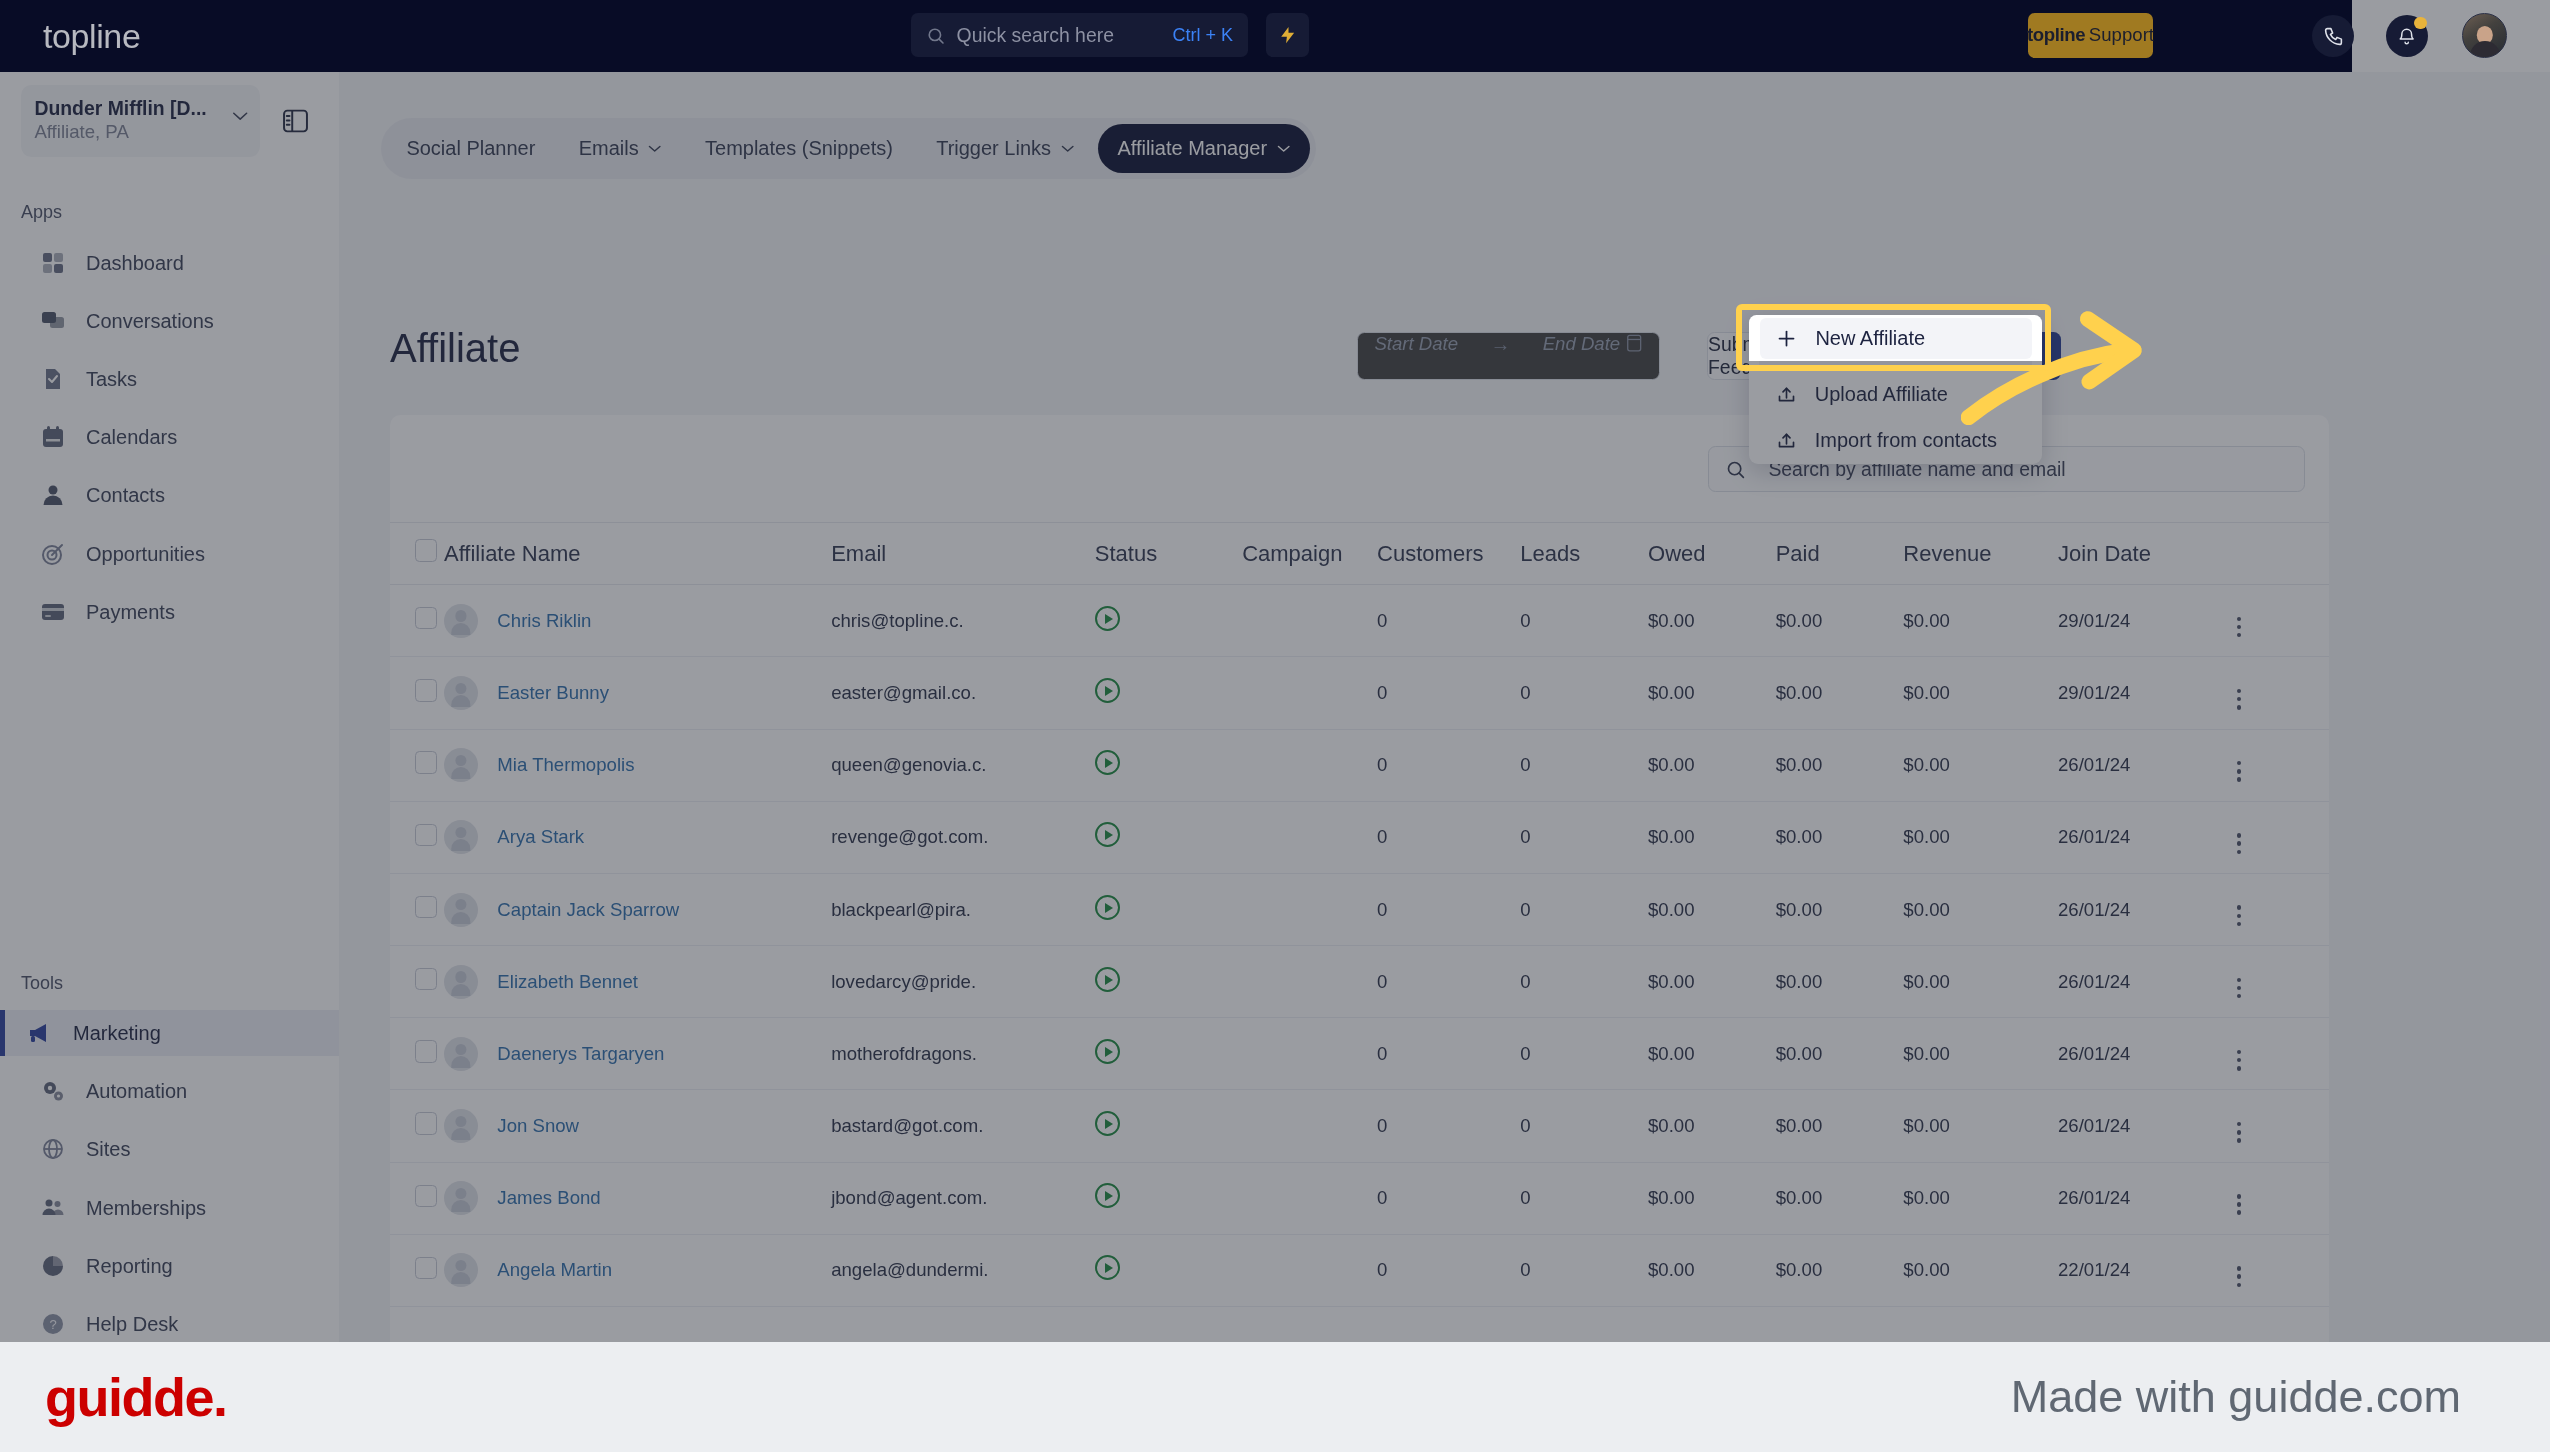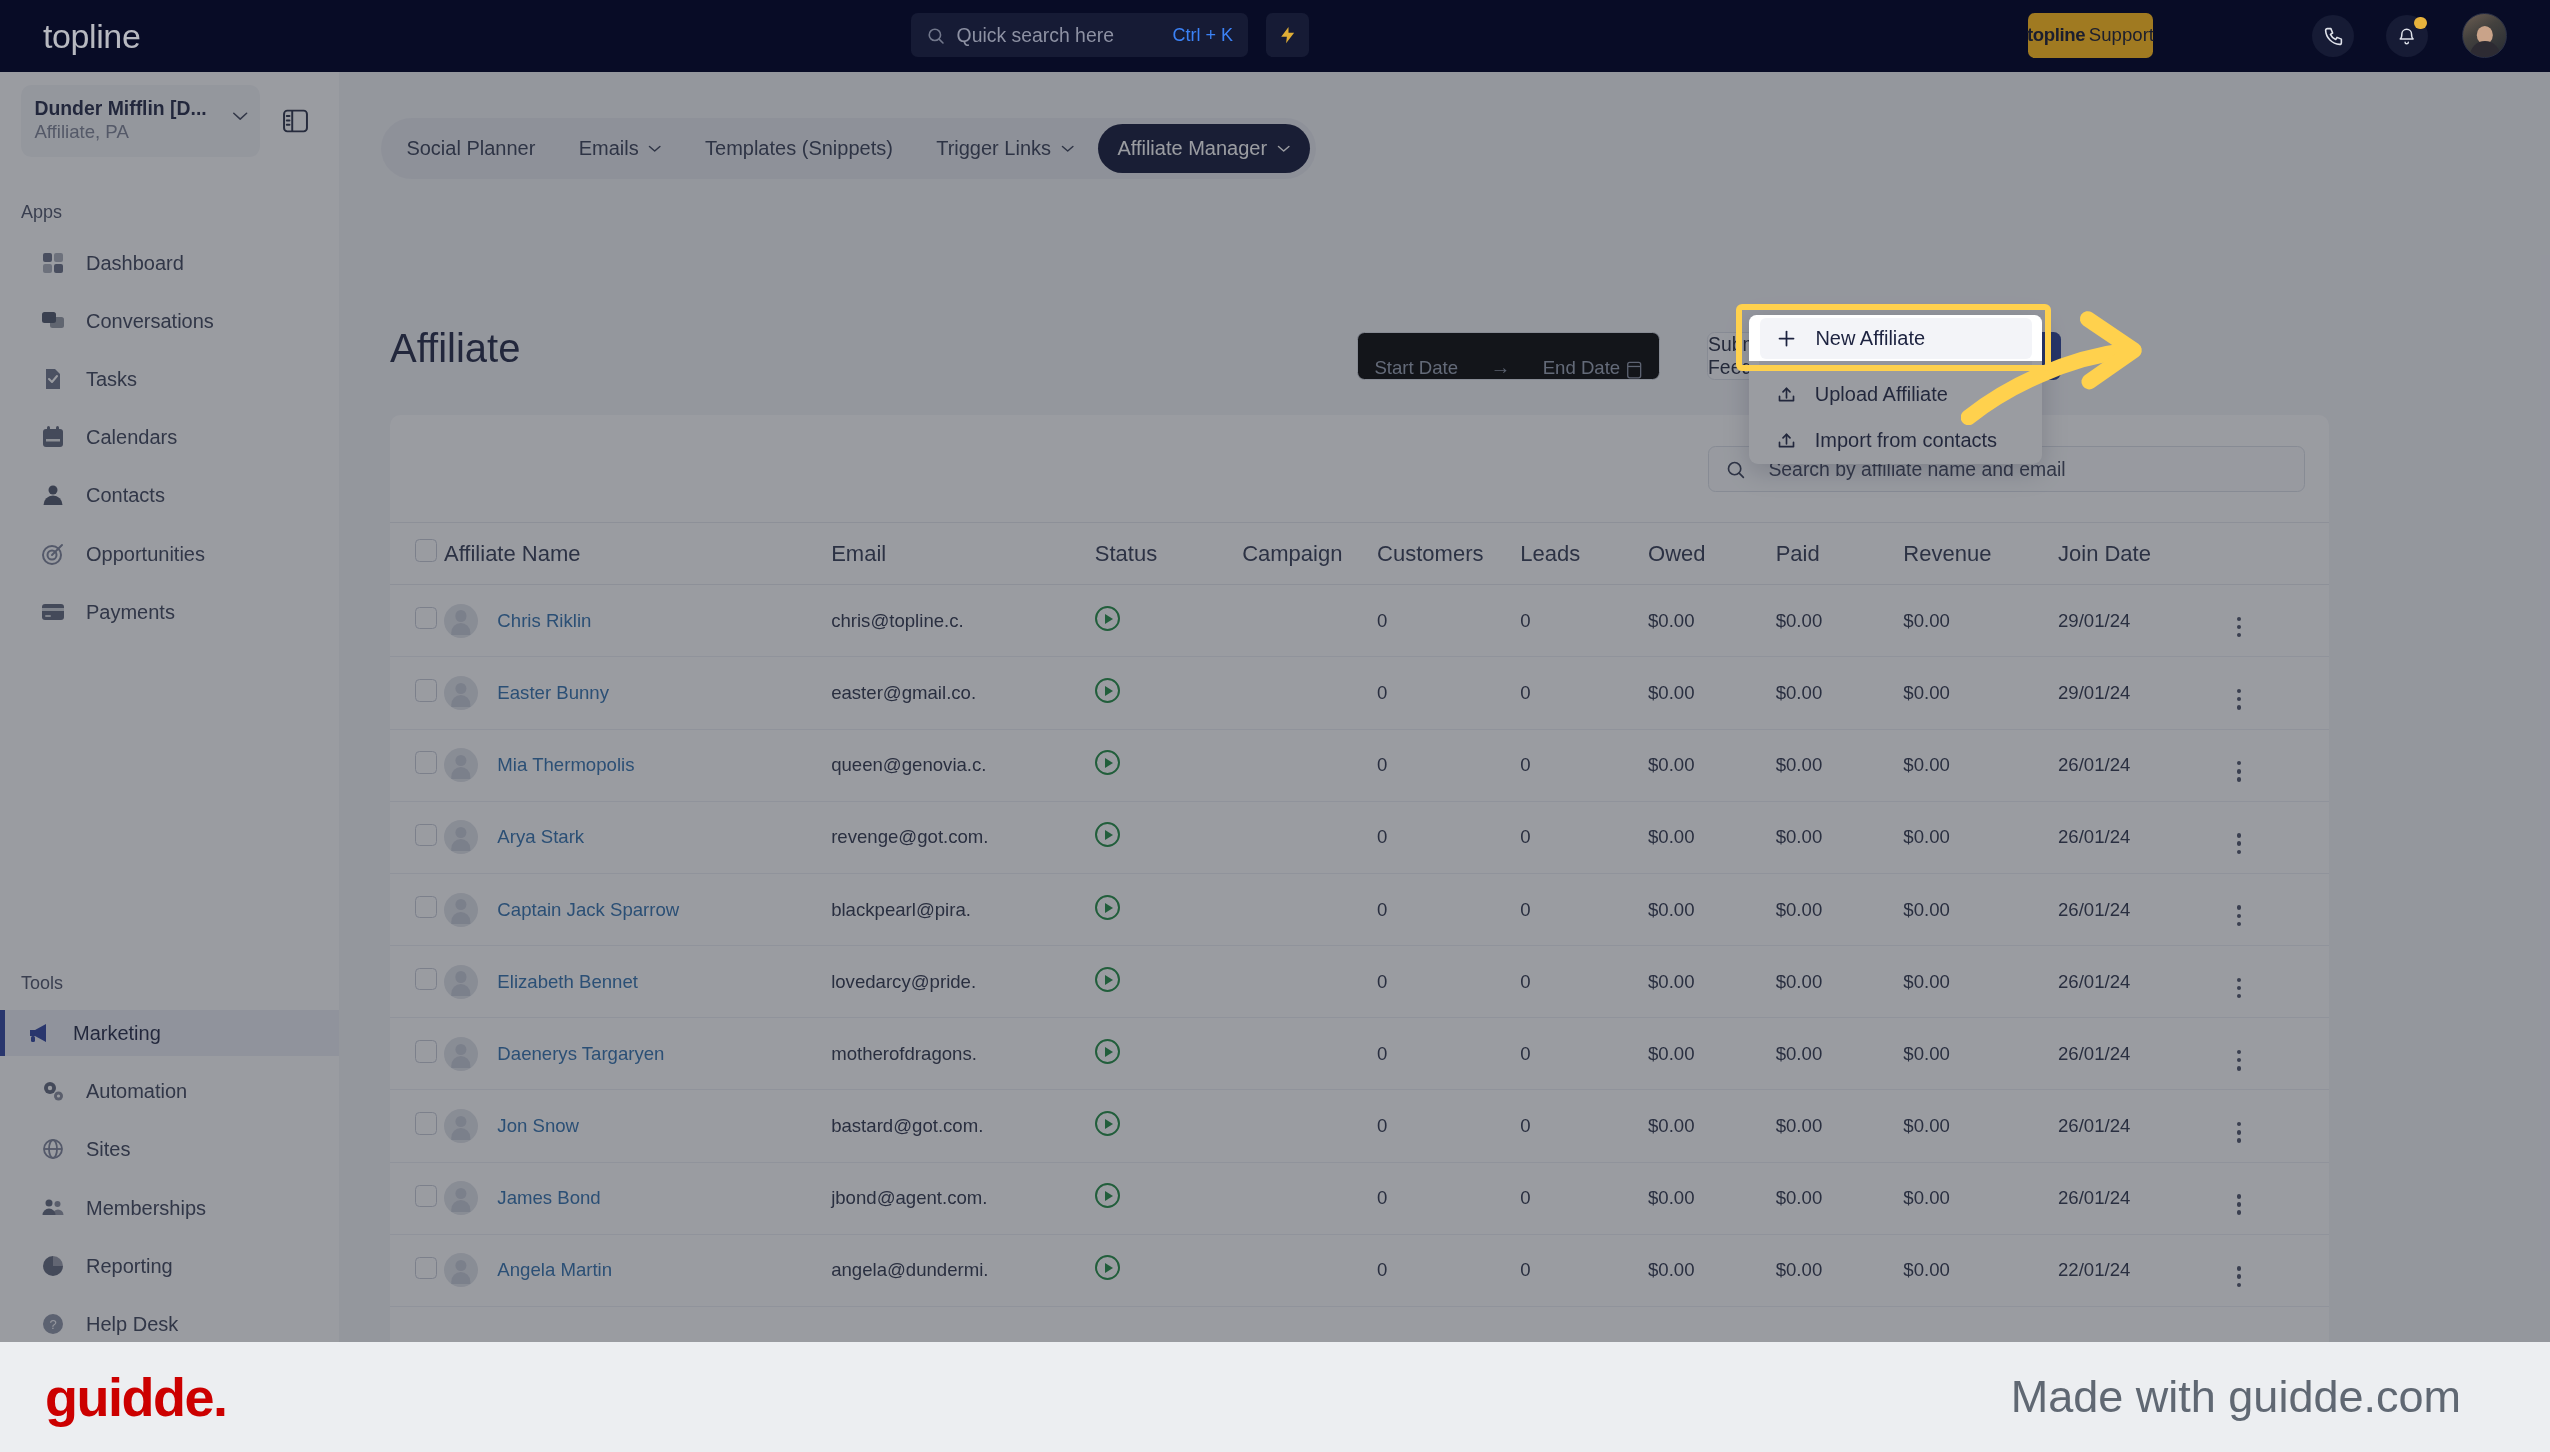--- a/index.html
+++ b/index.html
@@ -6,21 +6,21 @@
   html, body {
     width: 2550px; height: 1453px;
     font-family: "Liberation Sans", sans-serif;
     overflow: hidden;
     background: #ffffff;
   }
   #root { position: relative; width: 2550px; height: 1453px; }
 
   
   .topbar {
-    position: absolute; top: 0; left: 0; width: 2550px; height: 72px;
+    position: absolute; top: 0; left: 0; width: 2352px; height: 72px;
     background: #080c26;
     display: flex; align-items: center;
     z-index: 40;
   }
   .brand-logo {
     position: absolute; left: 43px; top: 50%; transform: translateY(-50%);
     font-size: 34px; font-weight: 400; color: #b7b9c0; letter-spacing: -0.4px;
   }
   .qsearch {
     position: absolute; left: 911px; top: 13.4px; width: 337px; height: 44px;
@@ -134,22 +134,22 @@
   .tab.sel { background: #0c1133; color: #ffffff; }
   .chev-s { width: 13.4px; height: 7.5px; flex: 0 0 auto; }
 
   .page-title {
     position: absolute; left: 51px; top: 254px;
     font-size: 40px; font-weight: 400; color: #1d2340;
   }
 
   .daterange {
     position: absolute; left: 1018px; top: 260px; width: 303px; height: 48px;
-    background: #000000; border: 0.7px solid #dbdfe7; border-radius: 7.5px;
-    display: flex; align-items: flex-end; padding: 0 16.4px;
+    background: #404040; border: 0.7px solid #dbdfe7; border-radius: 7.5px;
+    display: flex; align-items: flex-start; padding: 0 16.4px; font-style: italic;
   }
   .daterange .dt { font-size: 18.6px; color: #98a0b2; }
   .daterange .arrow-m { flex: 1; text-align: center; font-size: 20px; color: #848c9e; }
   .cal-ic { width: 16.4px; height: 19.4px; margin-left: 6px; }
 
   .btn-outline {
     position: absolute; background: #fbfcfd; border: 0.7px solid #dbdfe7;
     border-radius: 7.5px; display: flex; align-items: center; justify-content: center;
     font-size: 19.4px; color: #20263c;
   }

